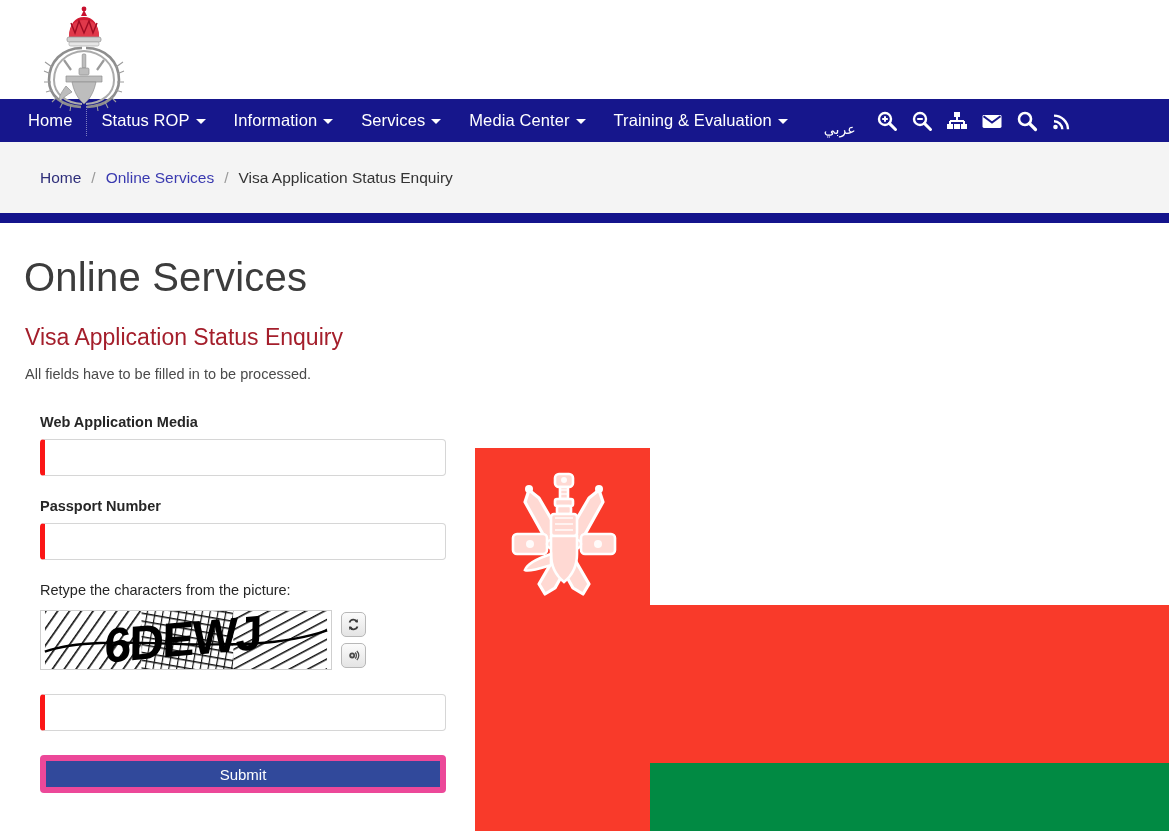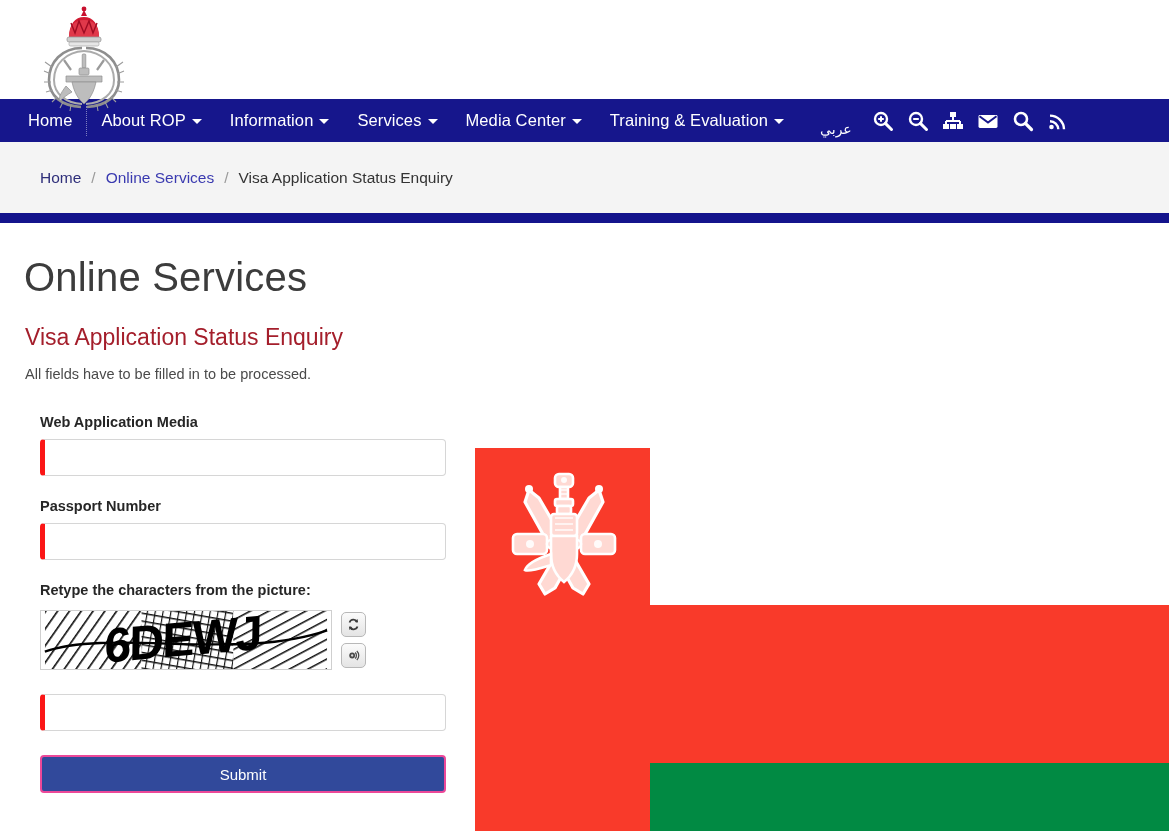--- a/index.html
+++ b/index.html
@@ -108,21 +108,21 @@
     border-radius: 4px;
     background: #ffffff;
     font-size: 14px; color: #333;
     padding: 0 10px;
     outline: none;
     font-family: "Liberation Sans", sans-serif;
   }
   .field-group { margin-bottom: 22px; }
 
   .captcha-label {
-    font-size: 14.5px; color: #262626; font-weight: bold;
+    font-size: 14.5px; color: #262626; font-weight: normal;
     display: block; margin-bottom: 12px;
   }
   .captcha-row { display: flex; align-items: flex-start; gap: 9px; }
   .captcha-img {
     width: 292px; height: 60px;
     border: 1px solid #cfcfcf;
     background: #ffffff;
     position: relative; overflow: hidden;
   }
   .captcha-img svg { display:block; }
@@ -134,21 +134,21 @@
     display: flex; align-items: center; justify-content: center;
     cursor: pointer;
   }
   .cbtn svg { display:block; }
 
   .captcha-input-wrap { margin-top: 24px; }
   .submit-wrap { margin-top: 24px; }
   .submit-btn {
     width: 406px; height: 38px;
     background: #31499b;
-    border: 2px solid #ec4899;
+    border: 6px solid #ec4899;
     border-radius: 4px;
     color: #ffffff; font-size: 15px;
     cursor: pointer;
     font-family: "Liberation Sans", sans-serif;
   }
 
   
   .flag {
     position: absolute; left: 475px; top: 225px;
     width: 694px; height: 470px;
@@ -208,21 +208,21 @@
 
   <div class="navbar">
     <div class="nav-spacer"></div>
 
     <div class="nav-item">
       <span>Home</span>
     </div>
     <div class="nav-sep"></div>
 
     <div class="nav-item">
-      <span>About ROP</span><span class="caret"></span>
+      <span>Status ROP</span><span class="caret"></span>
     </div>
 
     <div class="nav-item">
       <span>Information</span><span class="caret"></span>
     </div>
 
     <div class="nav-item">
       <span>Services</span><span class="caret"></span>
     </div>
 

